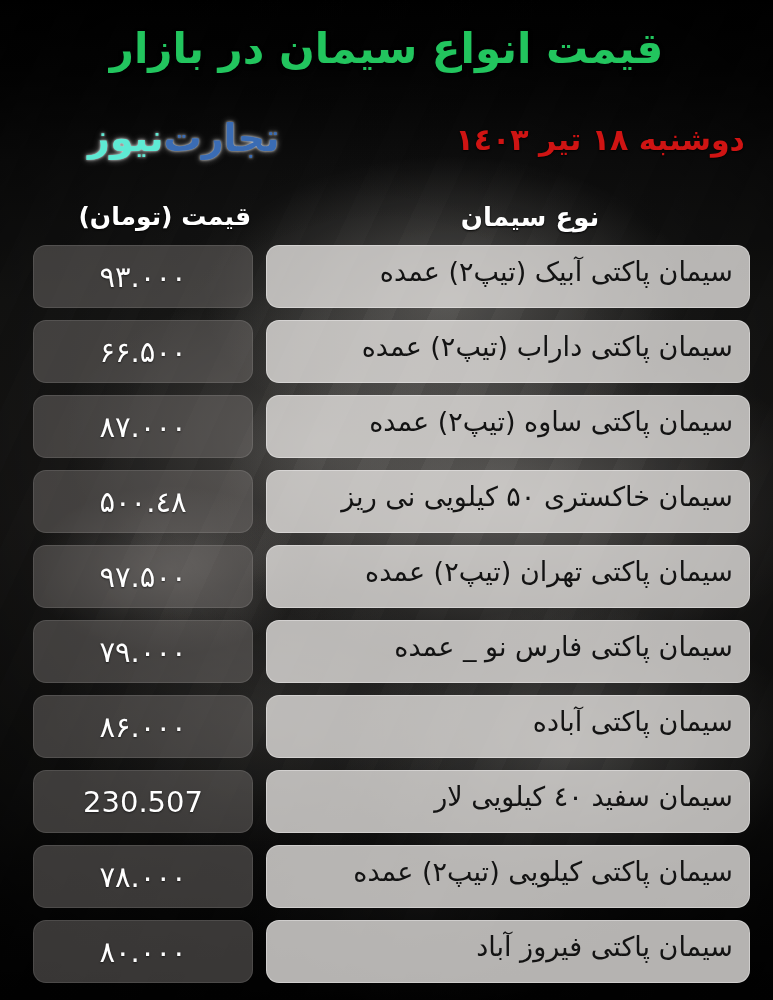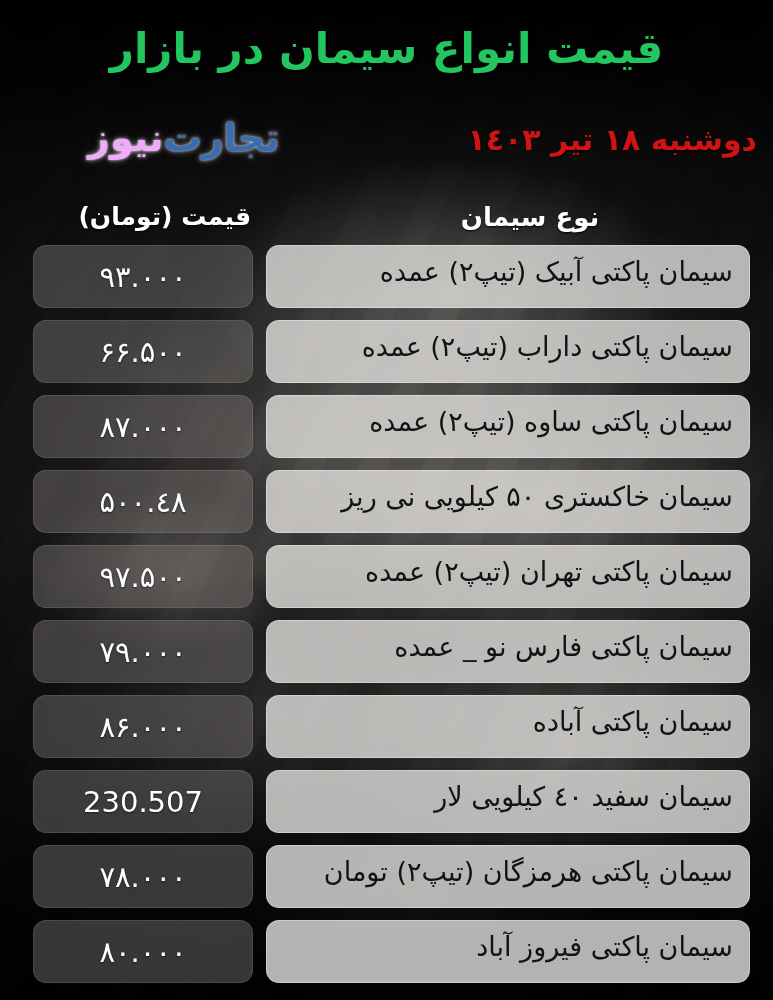--- a/index.html
+++ b/index.html
@@ -44,21 +44,21 @@
     text-shadow:0 2px 4px rgba(0,0,0,0.8);
   }
   .logo{
     position:absolute;top:116px;left:88px;
     direction:rtl;font-size:38px;font-weight:bold;
     letter-spacing:0.5px;
     text-shadow:0 0 3px rgba(255,255,255,0.85),0 0 7px rgba(255,255,255,0.45);
   }
   .logo .part{display:inline-block;}
   .date{
-    position:absolute;top:122px;right:16px;
+    position:absolute;top:122px;right:28px;
     direction:rtl;font-size:30px;font-weight:bold;
     text-shadow:0 1px 2px rgba(0,0,0,0.9);
   }
 
   
   .col-headers{position:absolute;top:202px;left:0;width:100%;height:34px;}
   .price-header{
     position:absolute;left:33px;width:218px;
     text-align:right;direction:rtl;
     color:#fff;font-size:25px;font-weight:bold;
@@ -100,21 +100,21 @@
 <body>
 
 <div id="canvas">
   <div class="bg-photo"></div>
   <div class="bg-texture"></div>
   <div class="bg-vignette"></div>
 
   <div class="title">قیمت انواع سیمان در بازار</div>
 
   <div class="logo">
-    <span class="part" style="color: rgb(58, 108, 180);">تجارت</span><span class="part" style="color: #f0abfc;">نیوز</span>
+    <span class="part" style="color: rgb(58, 108, 180);">تجارت</span><span class="part" style="color: #5eead4;">نیوز</span>
   </div>
 
   <div class="date" style="color: rgb(207, 20, 19);">دوشنبه ۱۸ تیر ١٤٠٣</div>
 
   <div class="col-headers">
     <div class="price-header">قیمت (تومان)</div>
     <div class="type-header">نوع سیمان</div>
   </div>
 
   <div id="rows">
@@ -153,21 +153,21 @@
     <div class="name-cell">سیمان پاکتی آباده</div>
   </div>
 
   <div class="row">
     <div class="price-cell">230.507</div>
     <div class="name-cell">سیمان سفید ٤٠ کیلویی لار</div>
   </div>
 
   <div class="row">
     <div class="price-cell">۷۸.۰۰۰</div>
-    <div class="name-cell">سیمان پاکتی هرمزگان (تیپ۲) تومان</div>
+    <div class="name-cell">سیمان پاکتی کیلویی (تیپ۲) عمده</div>
   </div>
 
   <div class="row">
     <div class="price-cell">۸۰.۰۰۰</div>
     <div class="name-cell">سیمان پاکتی فیروز آباد</div>
   </div>
 </div>
 </div>
 
 </body></html>

